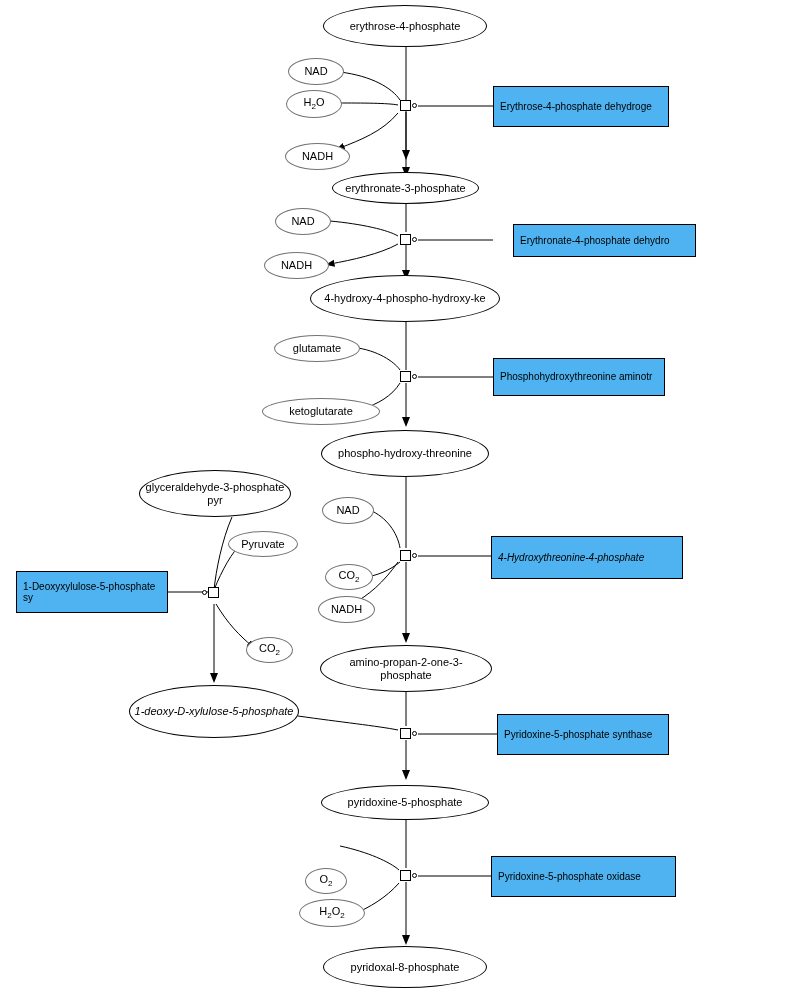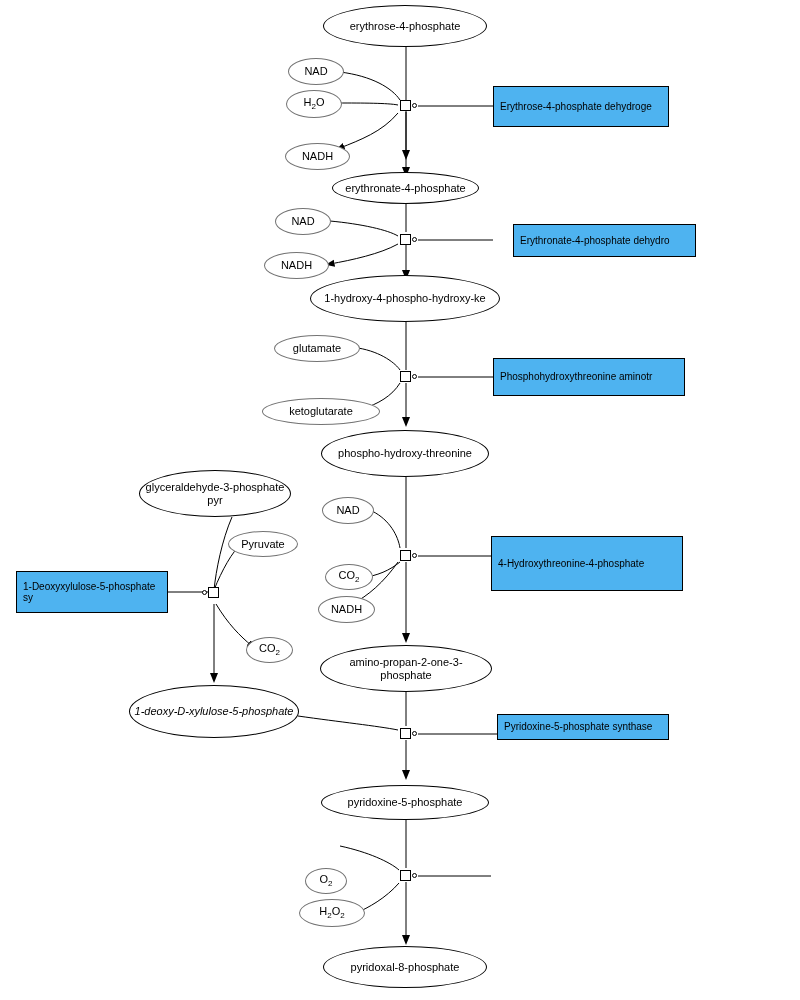--- a/index.html
+++ b/index.html
@@ -134,24 +134,24 @@
 
     <path d="M340,846 C368,852 390,862 399,870" stroke="#000" fill="none"></path>
     <path d="M399,883 C386,898 368,908 356,913" stroke="#000" fill="none" marker-end="url(#arrowsm)"></path>
     <path d="M418,876 L491,876" stroke="#000" fill="none"></path>
   </svg>
 
   <div class="node metabolite" style="left:323px; top:5px; width:164px; height:42px;">
     <span class="label-wrap">erythrose-4-phosphate</span>
   </div>
   <div class="node metabolite" style="left:332px; top:172px; width:147px; height:32px;">
-    <span class="label-wrap">erythronate-4-phosphate</span>
+    <span class="label-wrap">erythronate-3-phosphate</span>
   </div>
   <div class="node metabolite" style="left:310px; top:275px; width:190px; height:47px;">
-    <span class="label-wrap">1-hydroxy-4-phospho-hydroxy-ke</span>
+    <span class="label-wrap">4-hydroxy-4-phospho-hydroxy-ke</span>
   </div>
   <div class="node metabolite" style="left:321px; top:430px; width:168px; height:47px;">
     <span class="label-wrap">phospho-hydroxy-threonine</span>
   </div>
   <div class="node metabolite" style="left:320px; top:645px; width:172px; height:47px;">
     <span class="label-wrap">amino-propan-2-one-3-phosphate</span>
   </div>
   <div class="node metabolite" style="left:321px; top:785px; width:168px; height:35px;">
     <span class="label-wrap">pyridoxine-5-phosphate</span>
   </div>
@@ -233,26 +233,29 @@
 
   <div class="rxnbox" style="left:400px; top:870px;"></div>
   <div class="rxndot" style="left:412px; top:873px;"></div>
 
   <div class="node enzyme" style="left:493px; top:86px; width:176px; height:41px;">
     <span>Erythrose-4-phosphate dehydroge</span>
   </div>
   <div class="node enzyme" style="left:493px; top:224px; width:183px; height:33px;margin-left:20px;">
     <span>Erythronate-4-phosphate dehydro</span>
   </div>
-  <div class="node enzyme" style="left:493px; top:358px; width:192px; height:38px;">
+  <div class="node enzyme" style="left:493px; top:358px; width:172px; height:38px;">
     <span>Phosphohydroxythreonine aminotr</span>
   </div>
-  <div class="node enzyme" style="left:491px; top:536px; width:192px; height:55px;">
+  <div class="node enzyme" style="left:491px; top:536px; width:192px; height:43px;font-style:italic;">
     <span>4-Hydroxythreonine-4-phosphate</span>
   </div>
   <div class="node enzyme" style="left:16px; top:571px; width:152px; height:42px;">
     <span>1-Deoxyxylulose-5-phosphate sy</span>
   </div>
-  <div class="node enzyme" style="left:497px; top:714px; width:172px; height:26px;">
+  <div class="node enzyme" style="left:497px; top:714px; width:172px; height:41px;">
     <span>Pyridoxine-5-phosphate synthase</span>
   </div>
+  <div class="node enzyme" style="left:491px; top:856px; width:185px; height:41px;">
+    <span>Pyridoxine-5-phosphate oxidase</span>
+  </div>
 
 </div>
 
 </body></html>

